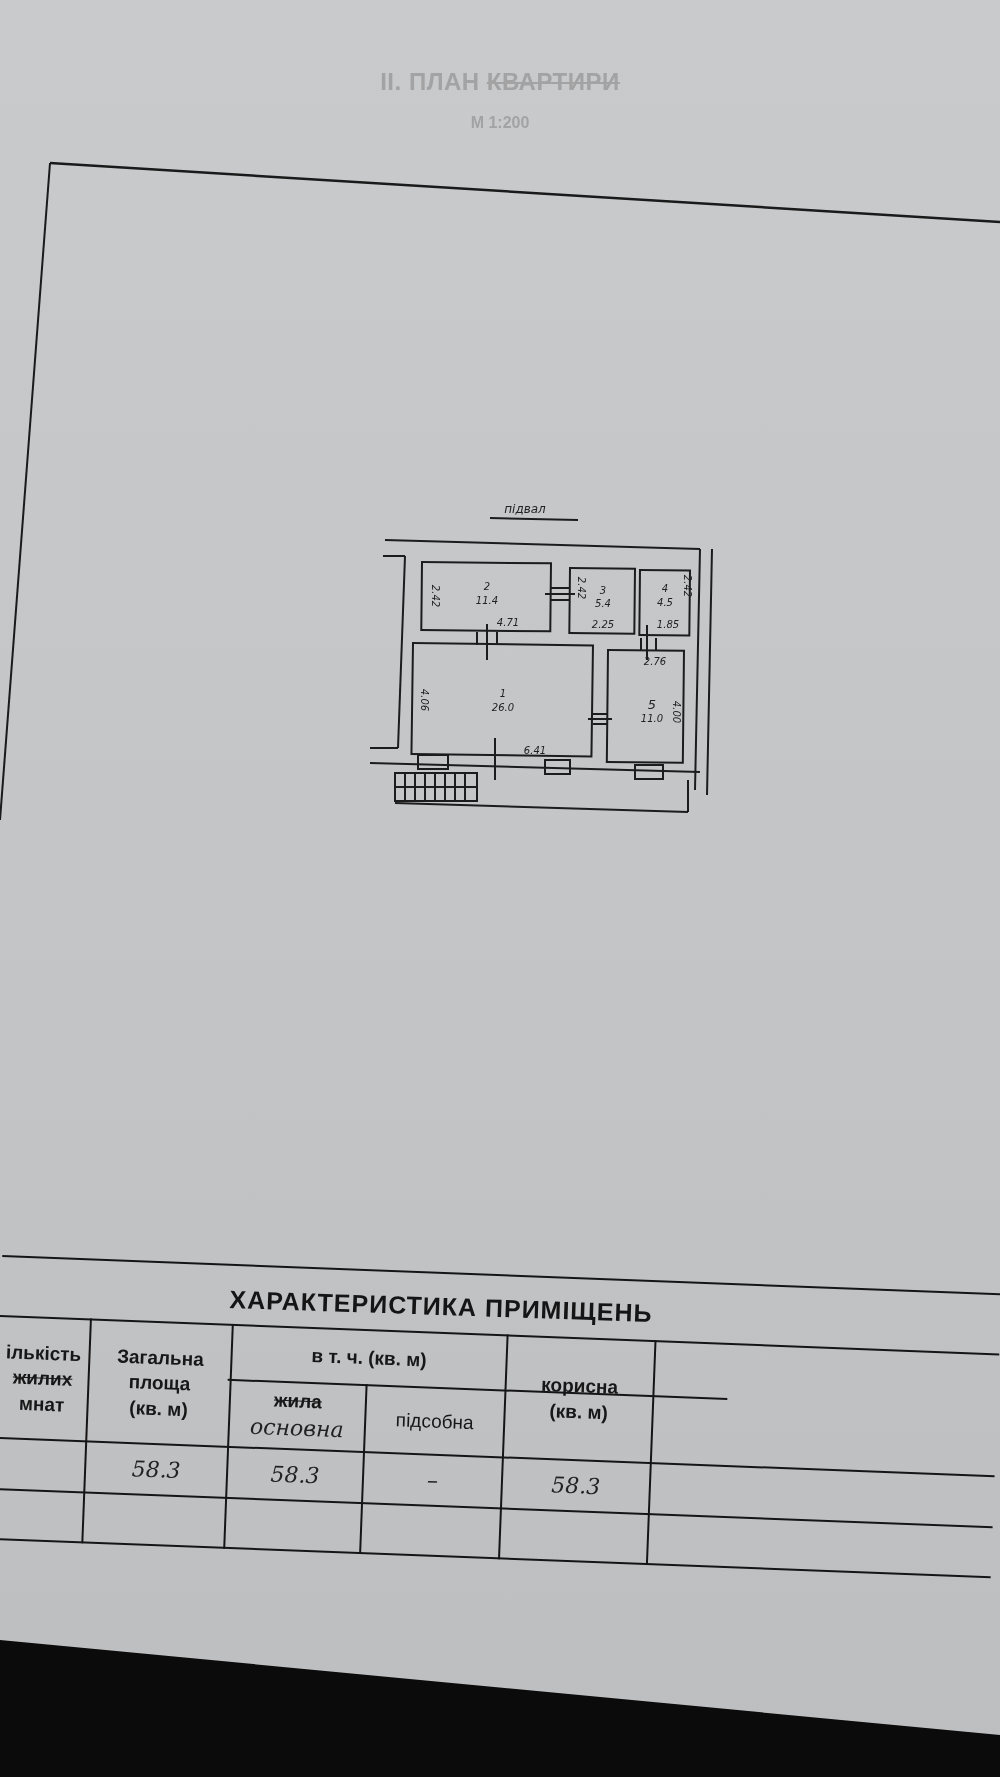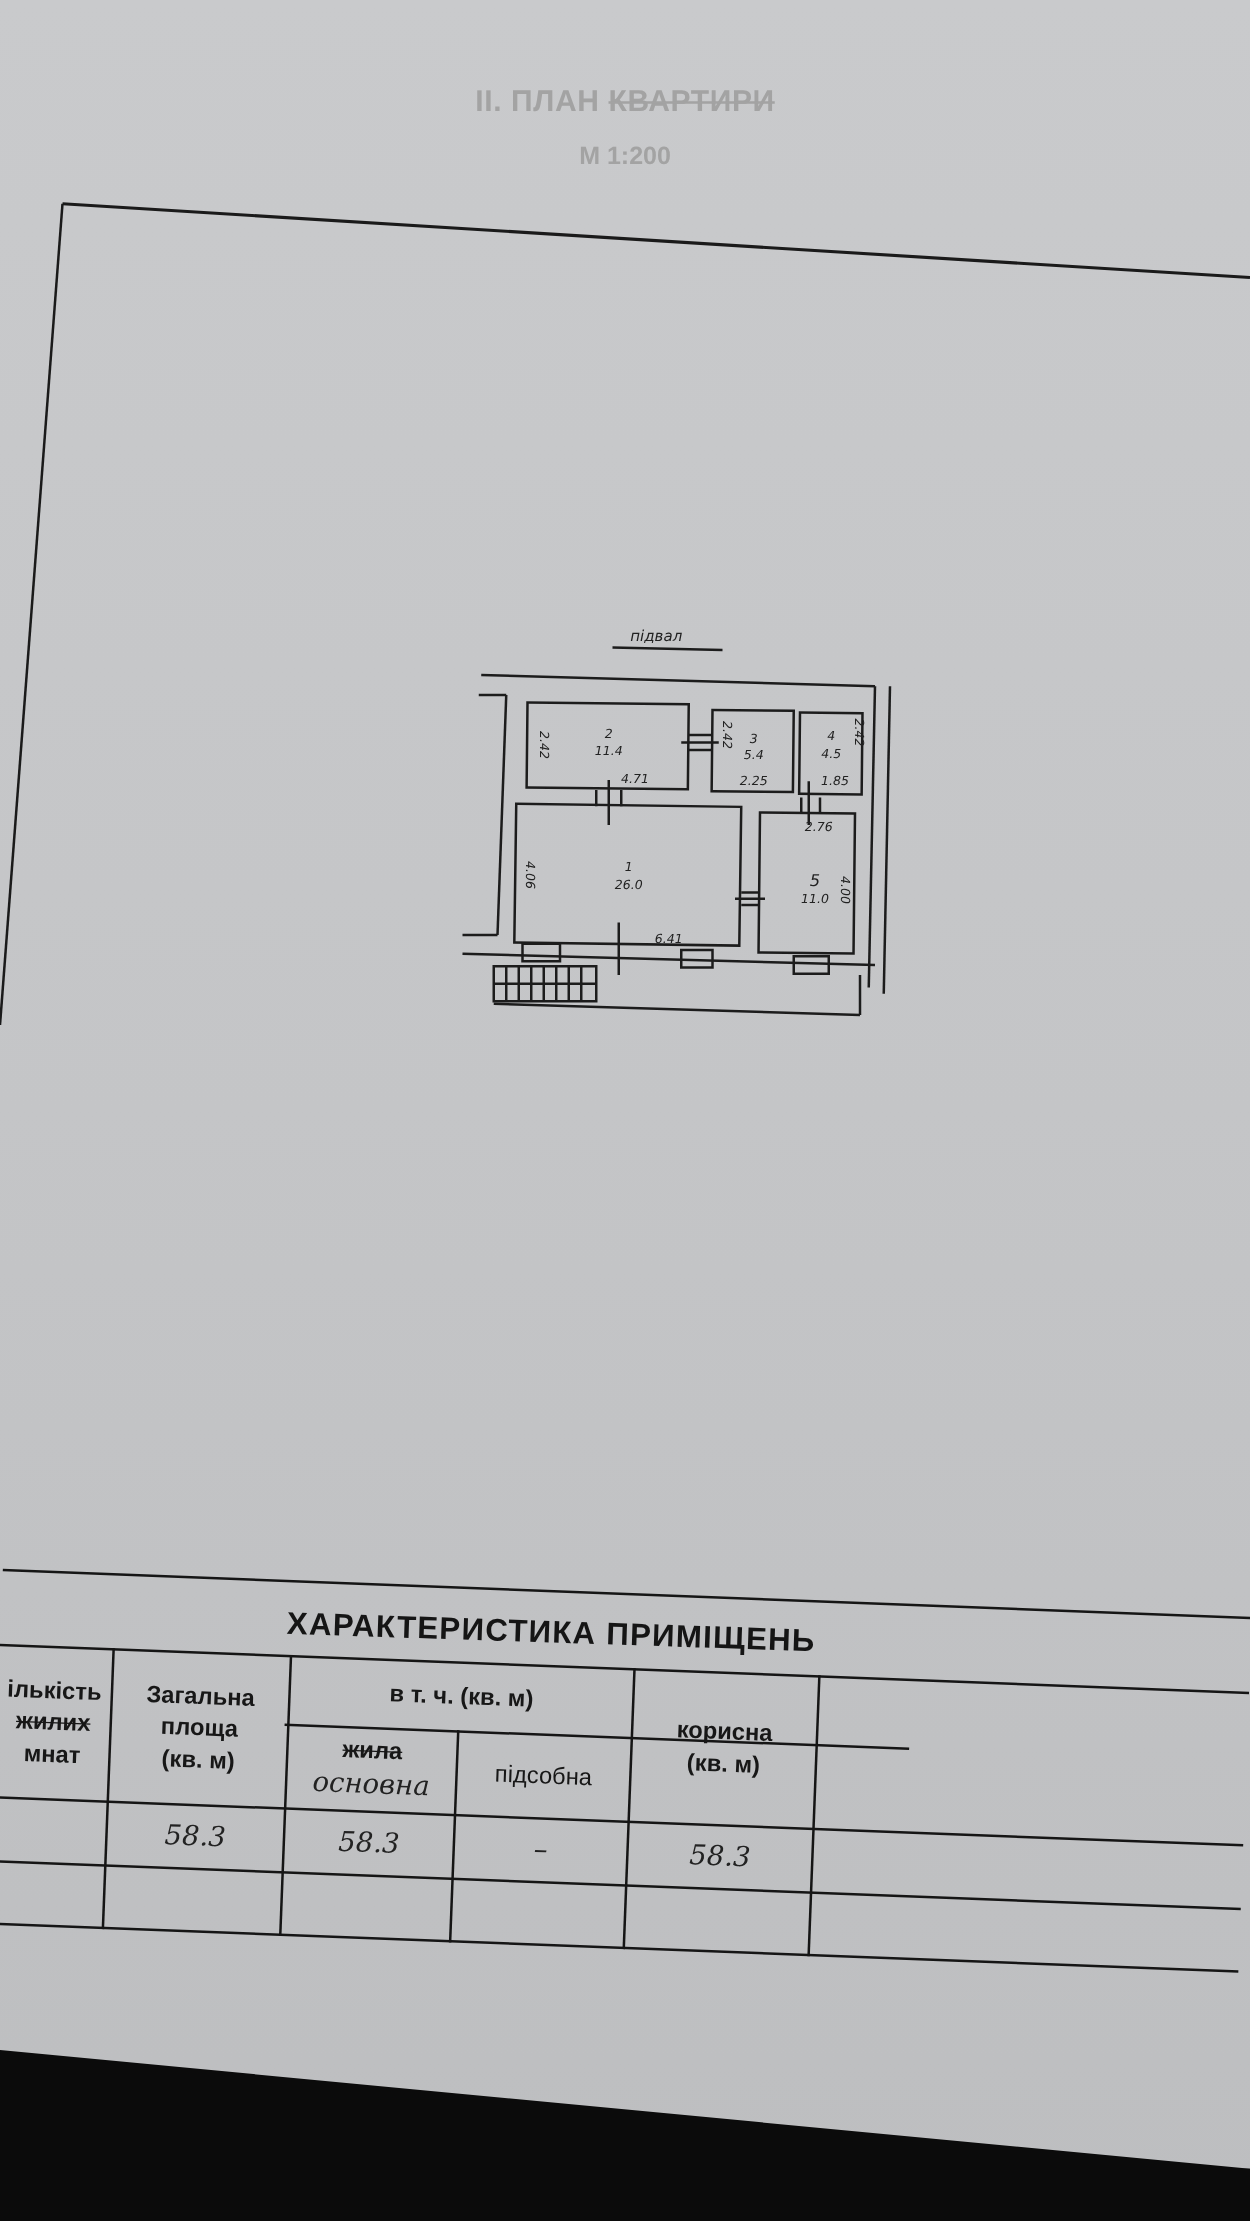--- a/index.html
+++ b/index.html
@@ -12,21 +12,21 @@
       position: absolute; left: 0; top: 0; width: 1000px; height: 1777px;
       background: linear-gradient(180deg, #c9cacc 0%, #c4c5c7 50%, #bdbec0 100%);
       clip-path: polygon(0 0, 1000px 0, 1000px 1735px, 0 1640px);
     }
     .title {
       position: absolute; left: 0; width: 1000px; text-align: center;
       font-weight: bold; color: #a3a3a3;
     }
     .title1 { top: 68px; font-size: 24px; letter-spacing: 0.5px; }
     .title1 .strike { text-decoration: line-through; text-decoration-thickness: 2px; }
-    .title2 { top: 114px; font-size: 20px; }
+    .title2 { top: 114px; font-size: 16px; }
     .plan-svg { position: absolute; left: 0; top: 0; }
     .section-title {
       position: absolute; left: 230px; top: 1285px; font-size: 25px; font-weight: bold;
       color: #151515; letter-spacing: 1px; transform: rotate(1.9deg); transform-origin: 0 0;
     }
     .tbl-wrap {
       position: absolute; left: 0; top: 0; width: 1000px; height: 1777px;
       transform: rotate(2.2deg); transform-origin: 0 1315px;
     }
     .cell {

